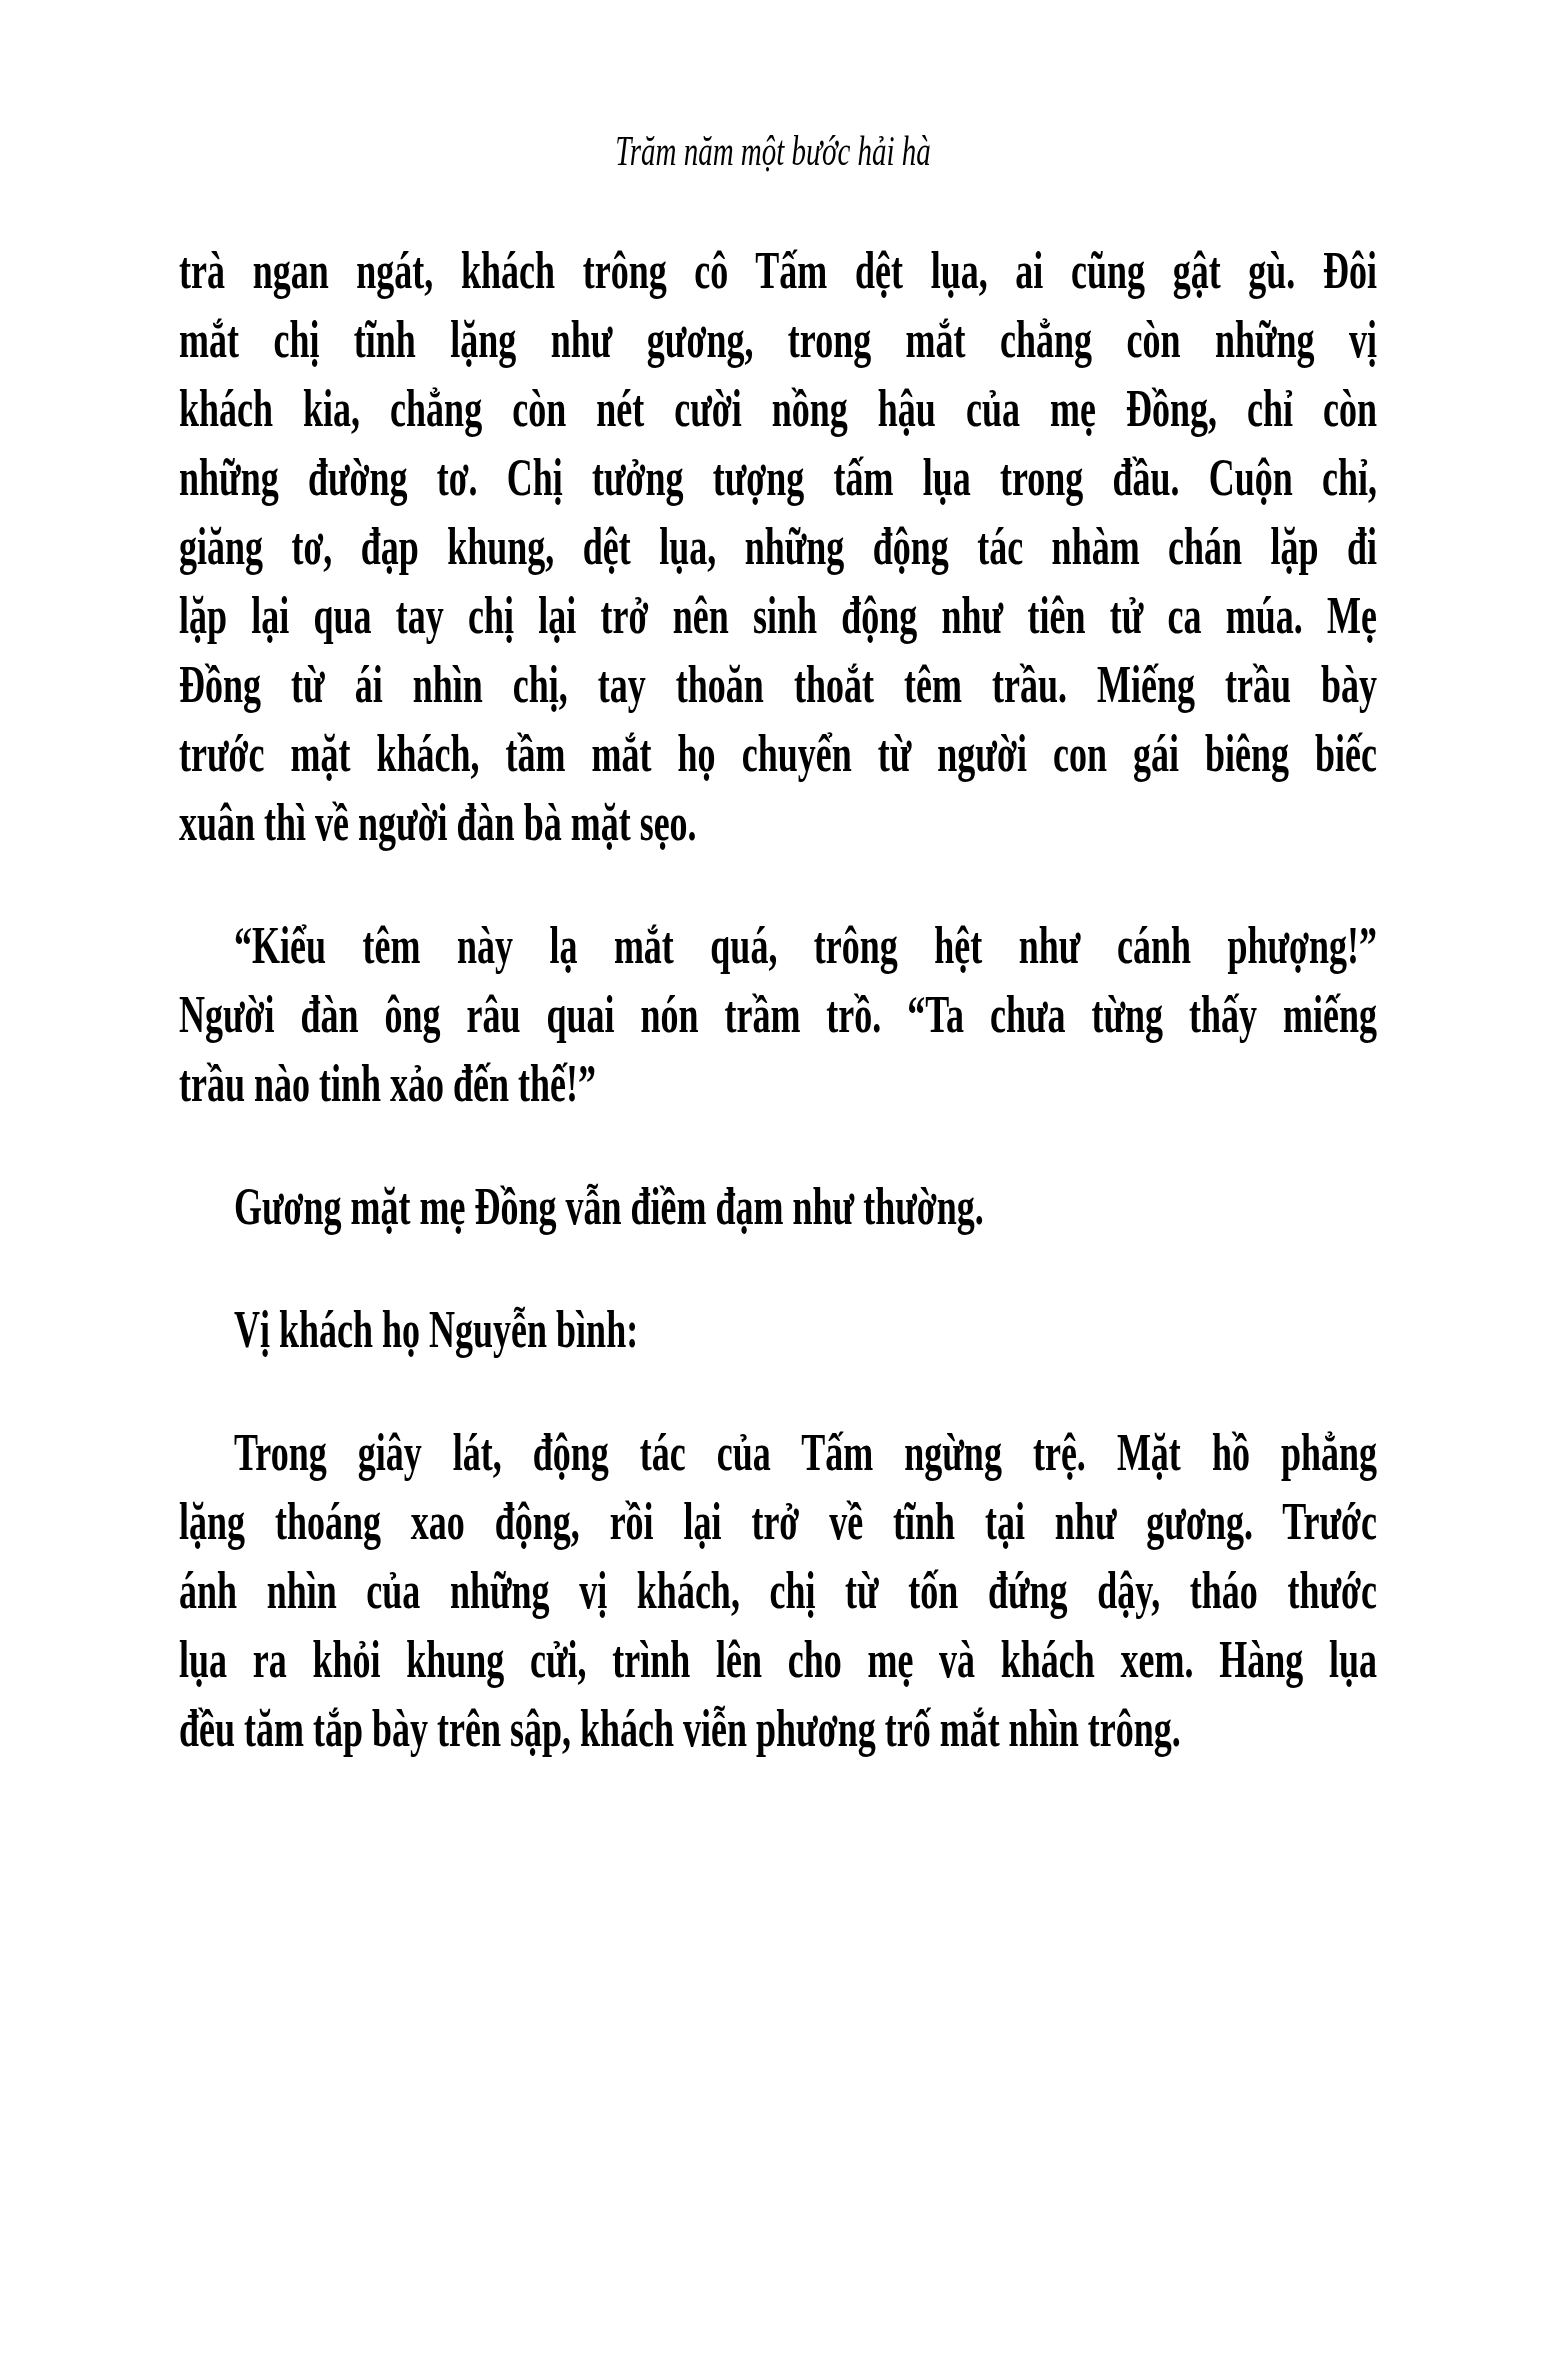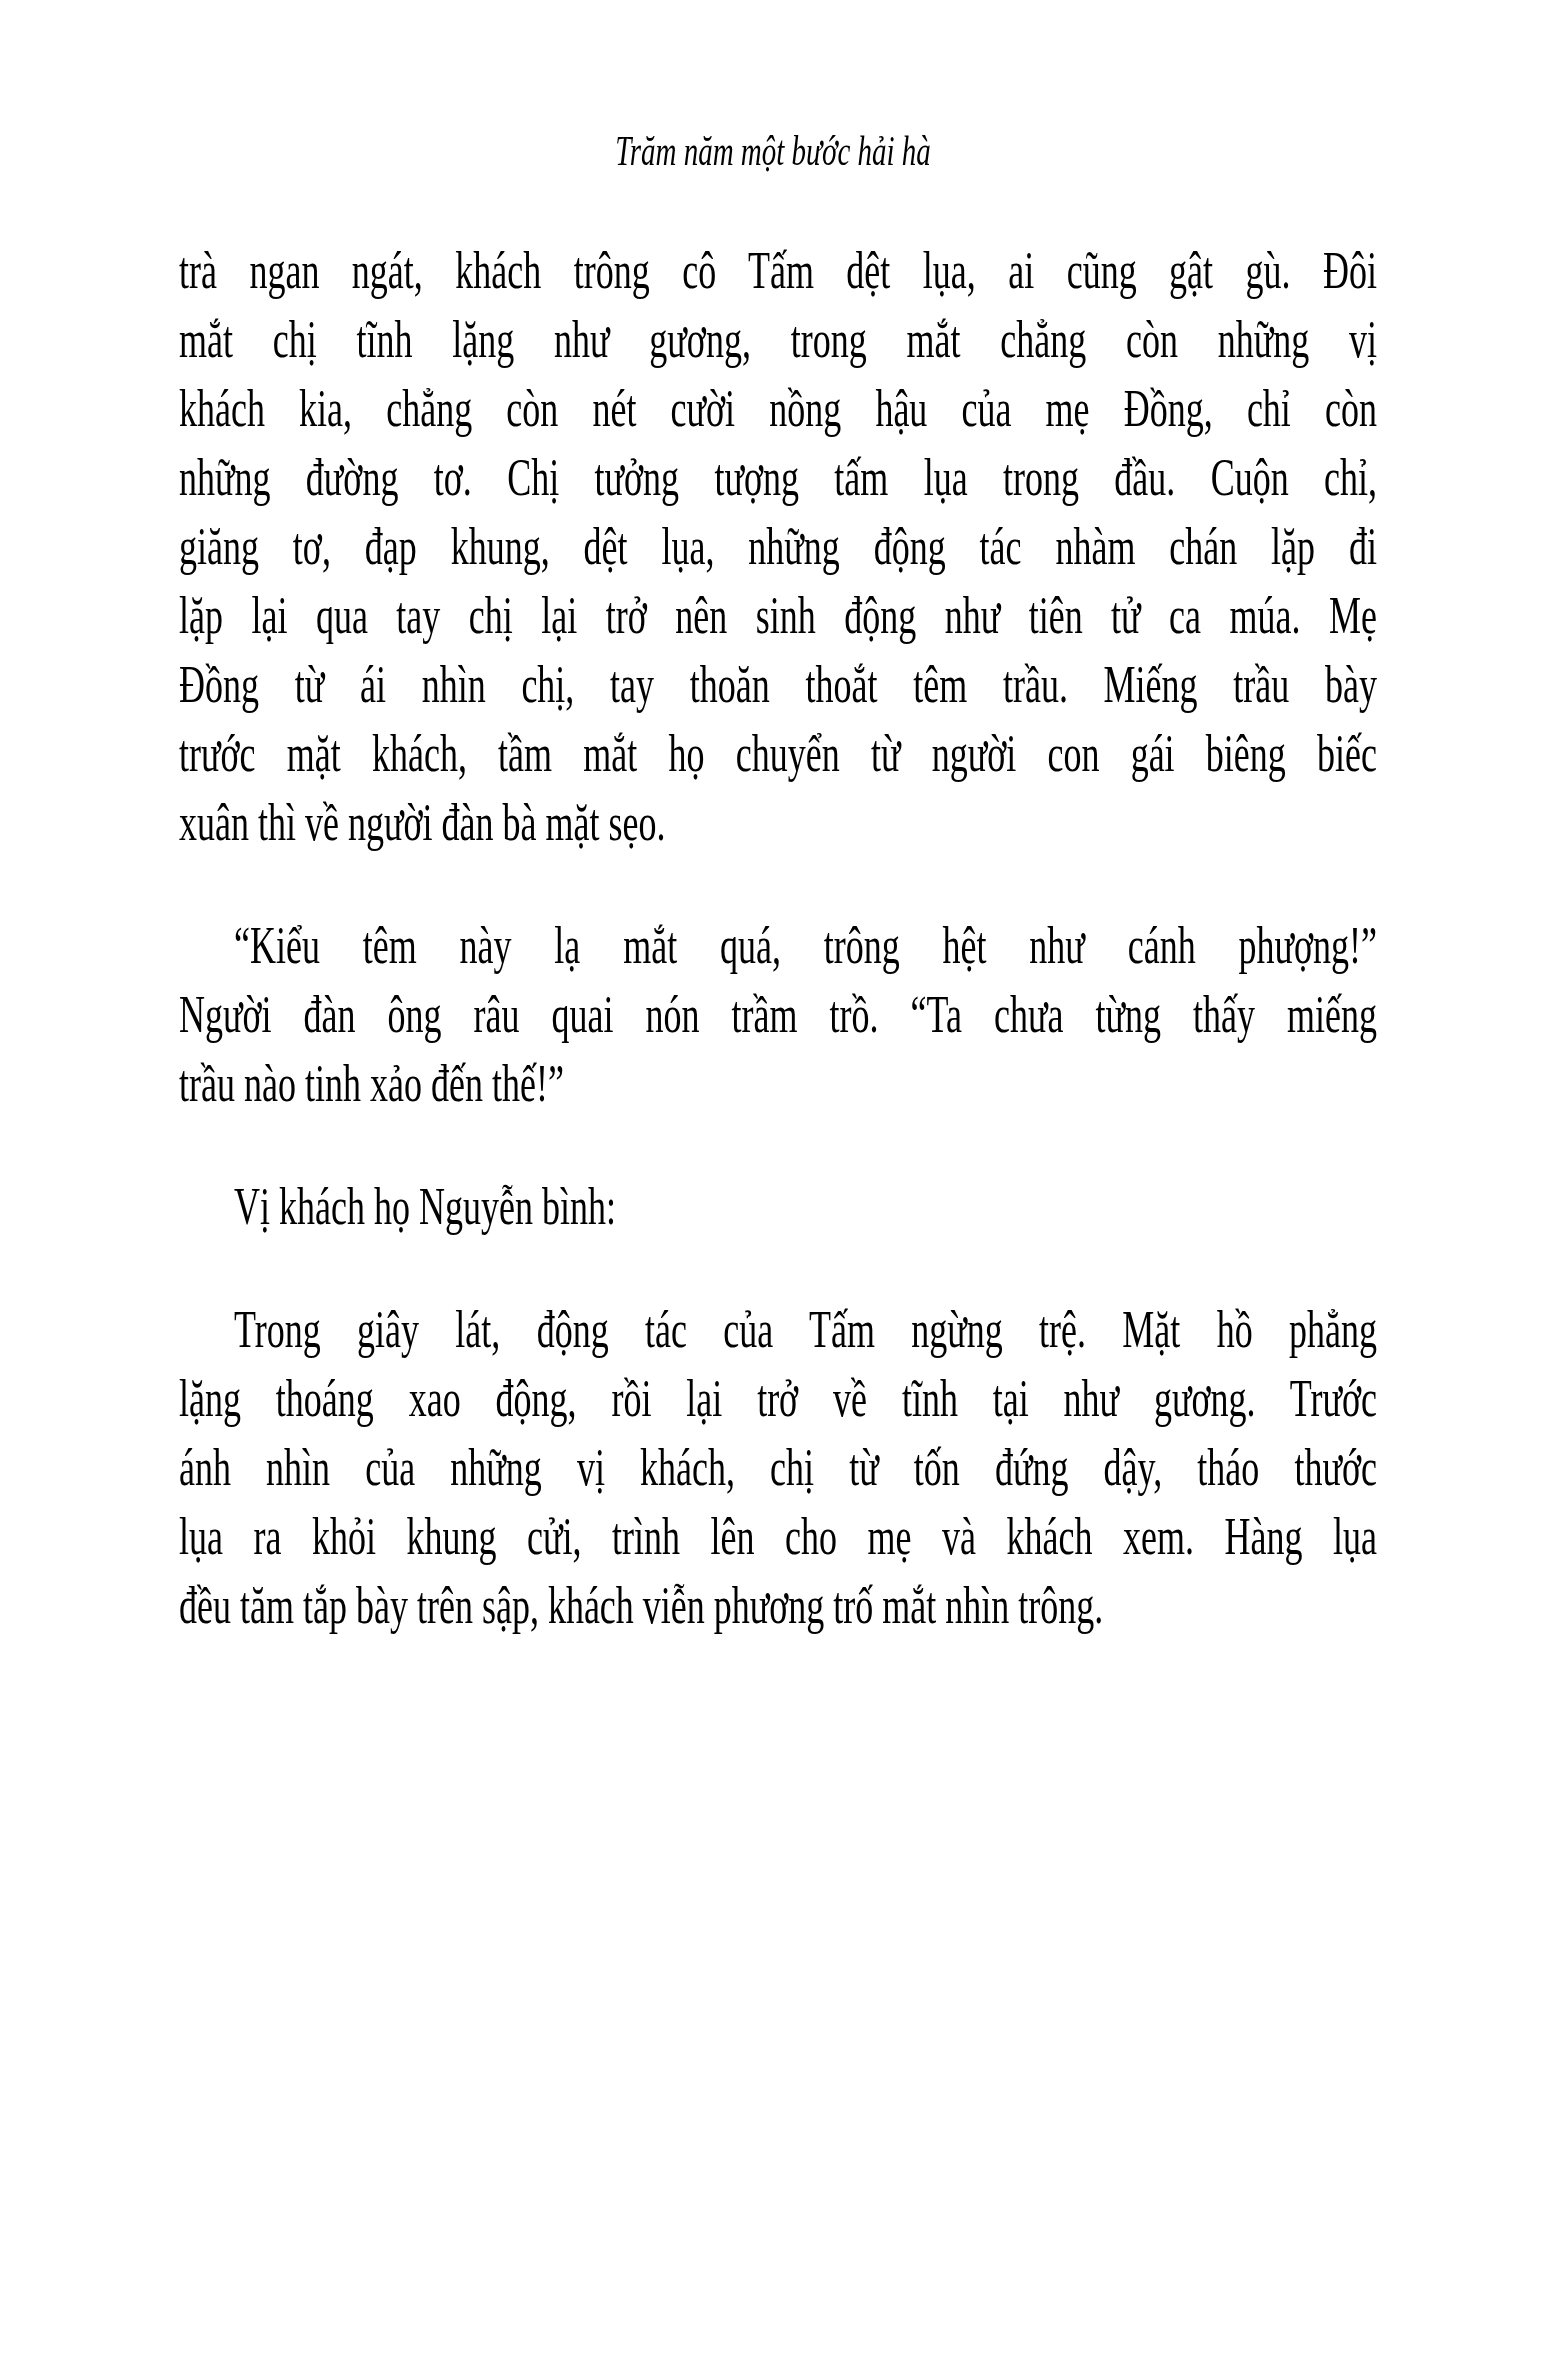--- a/index.html
+++ b/index.html
@@ -27,20 +27,21 @@
     font-style: italic;
     font-size: 29px;
     transform: scaleY(1.45);
     transform-origin: 50% 50%;
   }
   .body-text {
     position: absolute;
     top: 237px;
     left: 179px;
     width: 1198px;
+    font-weight: bold;
   }
   .para {
     margin: 0;
     padding: 0;
   }
   .para + .para {
     margin-top: 54px;
   }
   .line {
     display: block;
@@ -95,20 +96,23 @@
         <span class="line">Đồng từ ái nhìn chị, tay thoăn thoắt têm trầu. Miếng trầu bày</span>
         <span class="line">trước mặt khách, tầm mắt họ chuyển từ người con gái biêng biếc</span>
         <span class="line last">xuân thì về người đàn bà mặt sẹo.</span>
       </p>
       <p class="para indent">
         <span class="line">“Kiểu têm này lạ mắt quá, trông hệt như cánh phượng!”</span>
         <span class="line">Người đàn ông râu quai nón trầm trồ. “Ta chưa từng thấy miếng</span>
         <span class="line last">trầu nào tinh xảo đến thế!”</span>
       </p>
       <p class="para indent">
+        <span class="line last">Gương mặt mẹ Đồng vẫn điềm đạm như thường.</span>
+      </p>
+      <p class="para indent">
         <span class="line last">Vị khách họ Nguyễn bình:</span>
       </p>
       <p class="para indent">
         <span class="line">Trong giây lát, động tác của Tấm ngừng trệ. Mặt hồ phẳng</span>
         <span class="line">lặng thoáng xao động, rồi lại trở về tĩnh tại như gương. Trước</span>
         <span class="line">ánh nhìn của những vị khách, chị từ tốn đứng dậy, tháo thước</span>
         <span class="line">lụa ra khỏi khung cửi, trình lên cho mẹ và khách xem. Hàng lụa</span>
         <span class="line last">đều tăm tắp bày trên sập, khách viễn phương trố mắt nhìn trông.</span>
       </p>
     </div>

